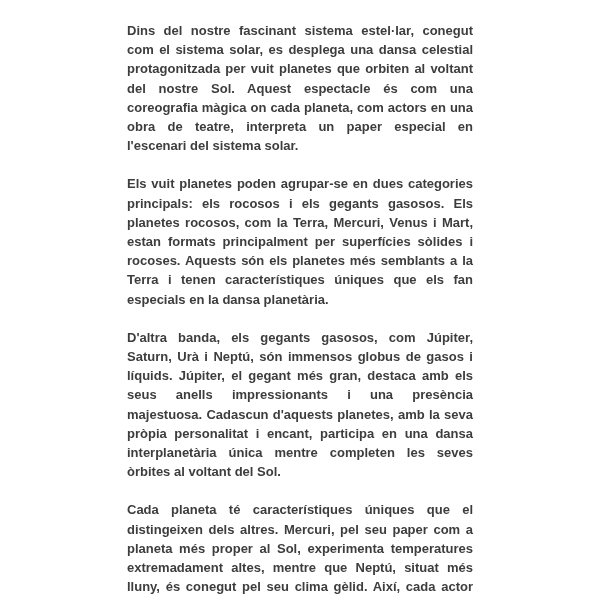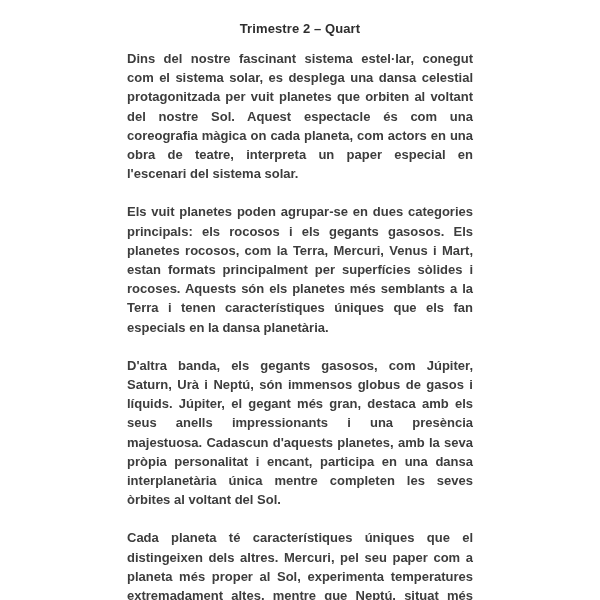--- a/index.html
+++ b/index.html
@@ -36,20 +36,19 @@
     font-weight: bold;
   }
   .doc-body p.para:last-child {
     margin-bottom: 0;
   }
 </style>
 </head>
 <body style="background: rgb(255, 255, 255);">
 
 <div class="page" style="color: rgb(61, 61, 61);">
-  <h1 class="doc-title" style="color: rgb(46, 46, 46);">Trimestre 2 – Quart</h1>
   <div class="doc-body">
       <p class="para">Dins del nostre fascinant sistema estel·lar, conegut com el sistema solar, es desplega una dansa celestial protagonitzada per vuit planetes que orbiten al voltant del nostre Sol. Aquest espectacle és com una coreografia màgica on cada planeta, com actors en una obra de teatre, interpreta un paper especial en l'escenari del sistema solar.</p>
       <p class="para">Els vuit planetes poden agrupar-se en dues categories principals: els rocosos i els gegants gasosos. Els planetes rocosos, com la Terra, Mercuri, Venus i Mart, estan formats principalment per superfícies sòlides i rocoses. Aquests són els planetes més semblants a la Terra i tenen característiques úniques que els fan especials en la dansa planetària.</p>
       <p class="para">D'altra banda, els gegants gasosos, com Júpiter, Saturn, Urà i Neptú, són immensos globus de gasos i líquids. Júpiter, el gegant més gran, destaca amb els seus anells impressionants i una presència majestuosa. Cadascun d'aquests planetes, amb la seva pròpia personalitat i encant, participa en una dansa interplanetària única mentre completen les seves òrbites al voltant del Sol.</p>
       <p class="para">Cada planeta té característiques úniques que el distingeixen dels altres. Mercuri, pel seu paper com a planeta més proper al Sol, experimenta temperatures extremadament altes, mentre que Neptú, situat més lluny, és conegut pel seu clima gèlid. Així, cada actor en aquesta representació contribueix a la riquesa i diversitat del sistema solar, i cadascun d'ells, en la seva òrbita al voltant del Sol, interpreta una part essencial en aquest espectacle celestial.</p>
     </div>
 </div>
 
 </body></html>

